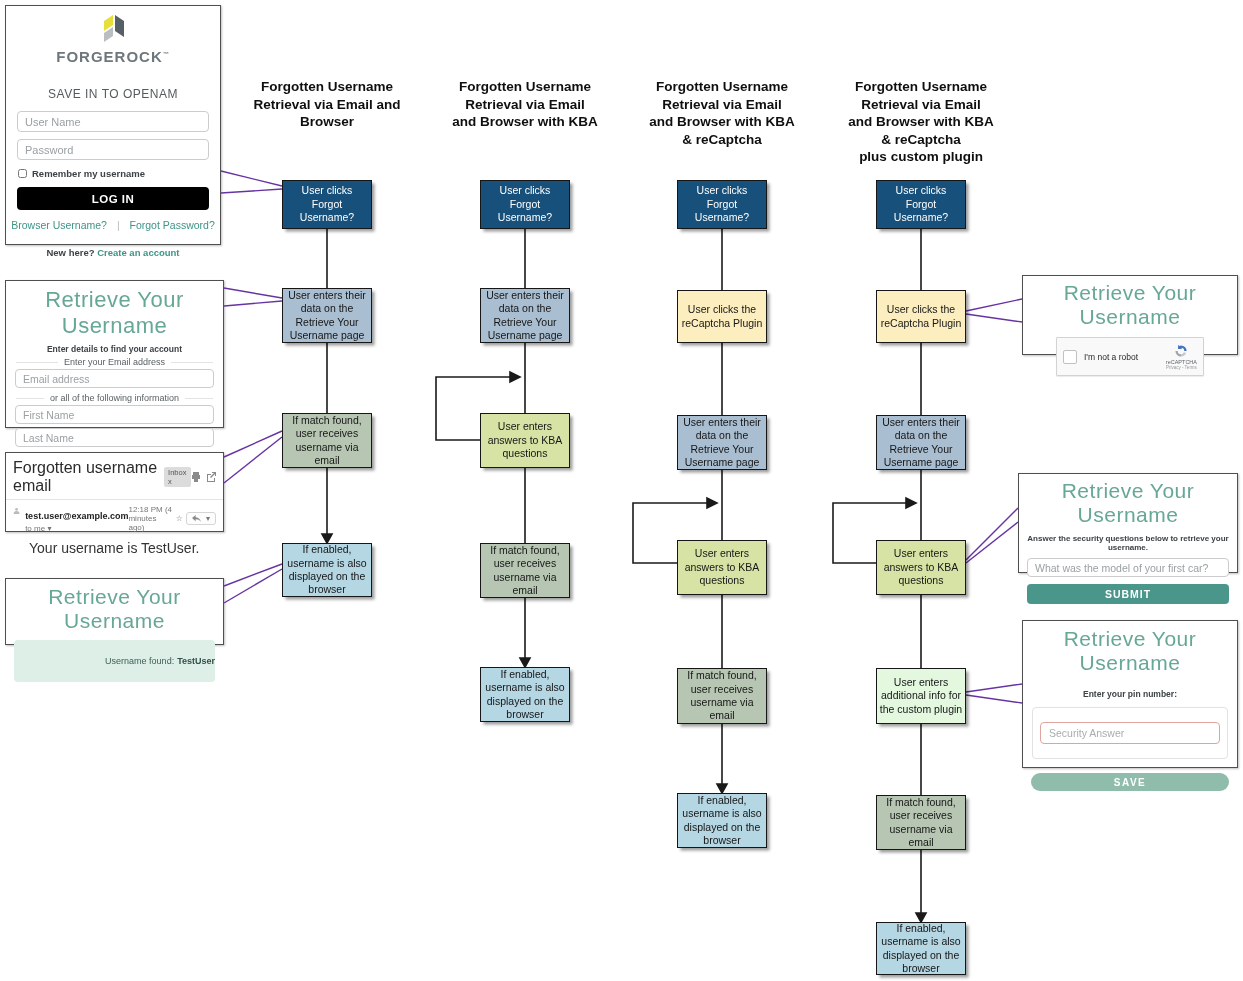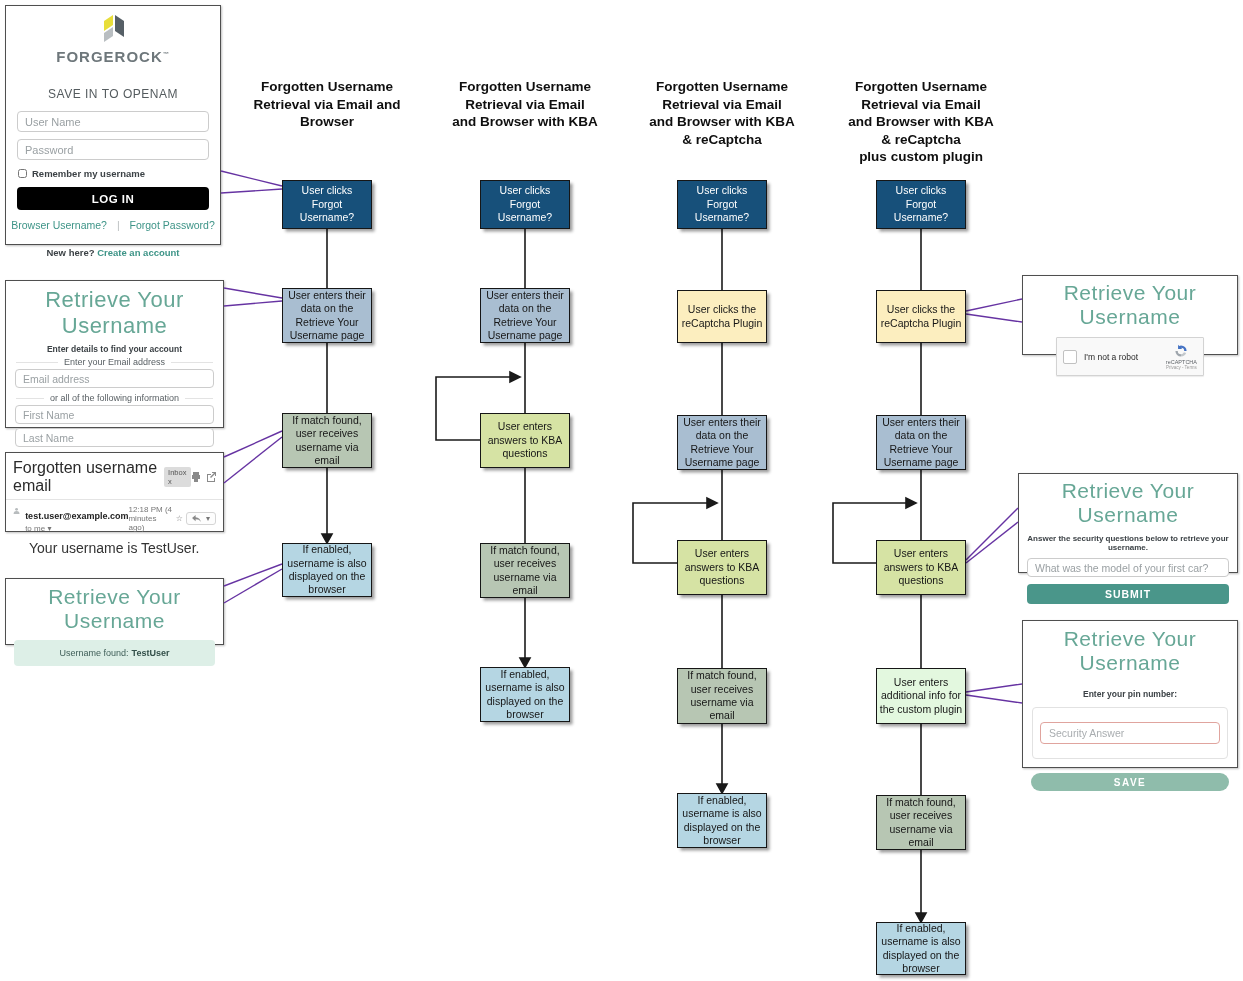--- a/index.html
+++ b/index.html
@@ -68,21 +68,21 @@
   .avatar { width:11px; height:11px; margin-right:5px; color:#9aa0a3; }
   .sender { font-size:9px; font-weight:bold; color:#222; }
   .tome { font-size:8px; color:#777; margin-top:1px; }
   .mail-meta { margin-left:auto; display:flex; align-items:center; gap:3px; font-size:8px; color:#777;justify-content:space-between; }
   .replybtn { border:1px solid #d5d5d5; border-radius:3px; padding:1px 5px; display:flex; gap:5px; align-items:center; color:#777; background:#fdfdfd; }
   .mail-body { font-size:14px; color:#333; padding:7px 7px 0 23px; }
 
   
   .found { left:5px; top:578px; width:219px; height:67px; }
   .found .rtitle { margin-top:6px; }
-  .alert { margin:7px 8px 0; background:#ddefe7; border-radius:4px; height:26px; display:flex; align-items:center; justify-content:center;
+  .alert { margin:7px 8px 0; background:#ddefe7; border-radius:4px; height:42px; display:flex; align-items:center; justify-content:flex-end;
            font-size:9px; color:#41605a; }
   .alert b { margin-left:3px; color:#33504a; }
 
   
   .rc { left:1022px; top:275px; width:216px; height:80px; }
   .rc .rtitle { margin-top:5px; }
   .rc-widget { width:148px; height:39px; margin:8px auto 0; background:#f9f9f9; border:1px solid #d3d3d3; border-radius:1px;
                box-shadow:0 1px 1px rgba(0,0,0,.08); display:flex; align-items:center; padding:0 6px; }
   .rc-check { width:14px; height:14px; background:#fff; border:1.5px solid #c1c1c1; border-radius:2px; }
   .rc-label { font-size:8.5px; color:#282828; margin-left:7px; }

